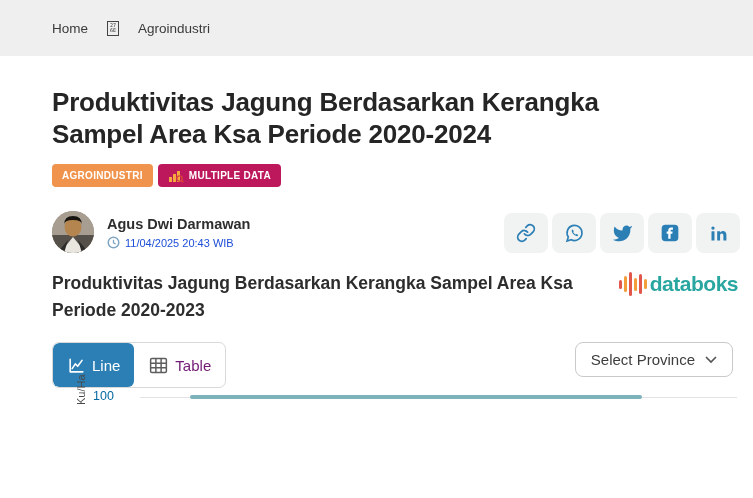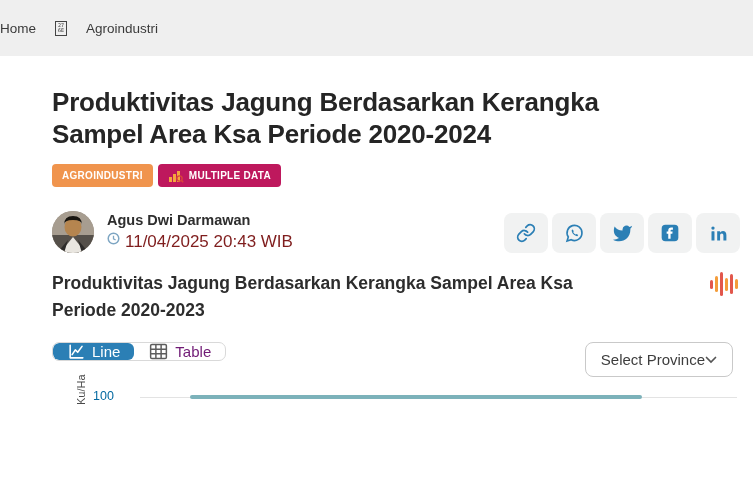--- a/index.html
+++ b/index.html
@@ -1,52 +1,52 @@
 <!DOCTYPE html>
 <html><head>
 <meta charset="utf-8">
 <style>
   * { margin: 0; padding: 0; box-sizing: border-box; }
   html, body { width: 753px; height: 498px; background: #fff; font-family: "Liberation Sans", sans-serif; }
   .page { position: relative; width: 753px; height: 498px; overflow: hidden; background: #fff; }
 
   
   .topbar { position: absolute; top: 0; left: 0; width: 753px; height: 56px; background: #efefef; display: flex; align-items: center; }
-  .crumbs { display: flex; align-items: center; gap: 19px; font-size: 13.5px; color: #3a3a3a; }
+  .crumbs { margin-left: 52px; display: flex; align-items: center; gap: 19px; font-size: 13.5px; color: #3a3a3a; }
   .crumb { cursor: pointer; }
   .tofu { display: inline-flex; flex-direction: column; justify-content: center; width: 12px; height: 15px; border: 1px solid #444; font-family: "DejaVu Sans Mono", monospace; font-size: 5px; line-height: 5.5px; text-align: center; color: #333; }
 
   
   .title { position: absolute; left: 52px; top: 86px; max-width: 612px; font-size: 26px; line-height: 32px; font-weight: 700; color: #252525; letter-spacing: -0.2px; }
   .badges { position: absolute; left: 52px; top: 164px; display: flex; gap: 5px; }
   .badge { display: inline-flex; align-items: center; gap: 5px; height: 23px; padding: 0 10px; border-radius: 4px; font-size: 10px; font-weight: 700; color: #fff; letter-spacing: 0.3px; cursor: pointer; }
   .badge.orange { background: #f0944d; }
   .badge.gray { background: #be185d; }
 
   .authorrow { position: absolute; left: 52px; top: 211px; display: flex; align-items: center; }
   .avatar { width: 42px; height: 42px; border-radius: 50%; overflow: hidden; background: #9d9488; flex: 0 0 auto; }
   .authorinfo { margin-left: 13px; }
   .authorname { font-size: 14.5px; font-weight: 700; color: #2e2e2e; }
-  .authordate { margin-top: 4px; display: flex; align-items: flex-start; gap: 5px; font-size: 17px; color: #7f1d1d; }
+  .authordate { margin-top: 4px; display: flex; align-items: flex-end; gap: 5px; font-size: 11px; color: #1d4ed8; }
 
   .shares { position: absolute; top: 213px; right: 13px; display: flex; gap: 4px; }
   .sharebtn { width: 44px; height: 40px; border-radius: 8px; background: #f1f2f2; border: none; display: flex; align-items: center; justify-content: center; cursor: pointer; }
 
   
   .charttitle { position: absolute; left: 52px; top: 270px; max-width: 565px; font-size: 17.5px; line-height: 27px; font-weight: 700; color: #2d2d2d; }
   .brand { position: absolute; top: 271px; right: 15px; display: flex; align-items: center; gap: 3px; }
   .brandmark { display: flex; align-items: center; gap: 2px; height: 26px; }
   .brandmark i { display: block; width: 3px; border-radius: 2px; }
   .brandname { font-size: 21px; font-weight: 700; color: #2aa6a1; letter-spacing: -0.5px; }
 
   
-  .tabs { position: absolute; left: 52px; top: 342px; height: 19px; display: flex; align-items: stretch; border: 1px solid #d9d9d9; border-radius: 7px; background: #fff; overflow: hidden; }
+  .tabs { position: absolute; left: 52px; top: 342px; height: 46px; display: flex; align-items: stretch; border: 1px solid #d9d9d9; border-radius: 7px; background: #fff; overflow: hidden; }
   .tab { display: flex; align-items: center; gap: 6px; padding: 0 14px; font-size: 15px; color: #701a75; cursor: pointer; background: transparent; border: none; }
   .tab.active { background: #2b7fb5; color: #fff; border-radius: 6px; }
-  .select { position: absolute; top: 342px; right: 20px; height: 35px; display: flex; align-items: center; padding: 0 15px; border: 1px solid #c9c9c9; border-radius: 8px; background: #fff; font-size: 15px; color: #3d3d3d; cursor: pointer; }
+  .select { position: absolute; top: 342px; right: 20px; height: 35px; display: flex; align-items: center; gap: 10px; padding: 0 15px; border: 1px solid #c9c9c9; border-radius: 8px; background: #fff; font-size: 15px; color: #3d3d3d; cursor: pointer; }
 
   
   .ylabel { position: absolute; left: 64px; top: 382px; width: 34px; font-size: 11px; color: #4a4a4a; transform: rotate(-90deg); transform-origin: center; white-space: nowrap; }
   .ytick { position: absolute; left: 93px; top: 389px; font-size: 12.5px; color: #0369a1; }
   .gridline { position: absolute; left: 140px; top: 397px; width: 597px; height: 1px; background: #e3e3e3; }
   .seriesline { position: absolute; left: 190px; top: 395px; width: 452px; height: 4px; border-radius: 2px; background: #7cb2ba; }
 
   svg { display: block; }
 </style>
 </head>
@@ -142,20 +142,21 @@
 
   <div class="brand">
     <span class="brandmark">
       <i style="height:9px;  background:#e2574c"></i>
       <i style="height:16px; background:#f49d3b"></i>
       <i style="height:24px; background:#e2574c"></i>
       <i style="height:13px; background:#f49d3b"></i>
       <i style="height:20px; background:#e2574c"></i>
       <i style="height:10px; background:#f49d3b"></i>
     </span>
+    <span class="brandname">databoks</span>
   </div>
 
   <div class="tabs">
     <button class="tab active">
       <svg width="19" height="19" viewBox="0 0 24 24" fill="none" stroke="#fff" stroke-width="2" stroke-linecap="round" stroke-linejoin="round">
         <polyline points="4 4 4 20 20 20"></polyline>
         <polyline points="6.5 16 10.5 10 13.5 13 19 5.5"></polyline>
       </svg>
       <span>Line</span>
     </button>

